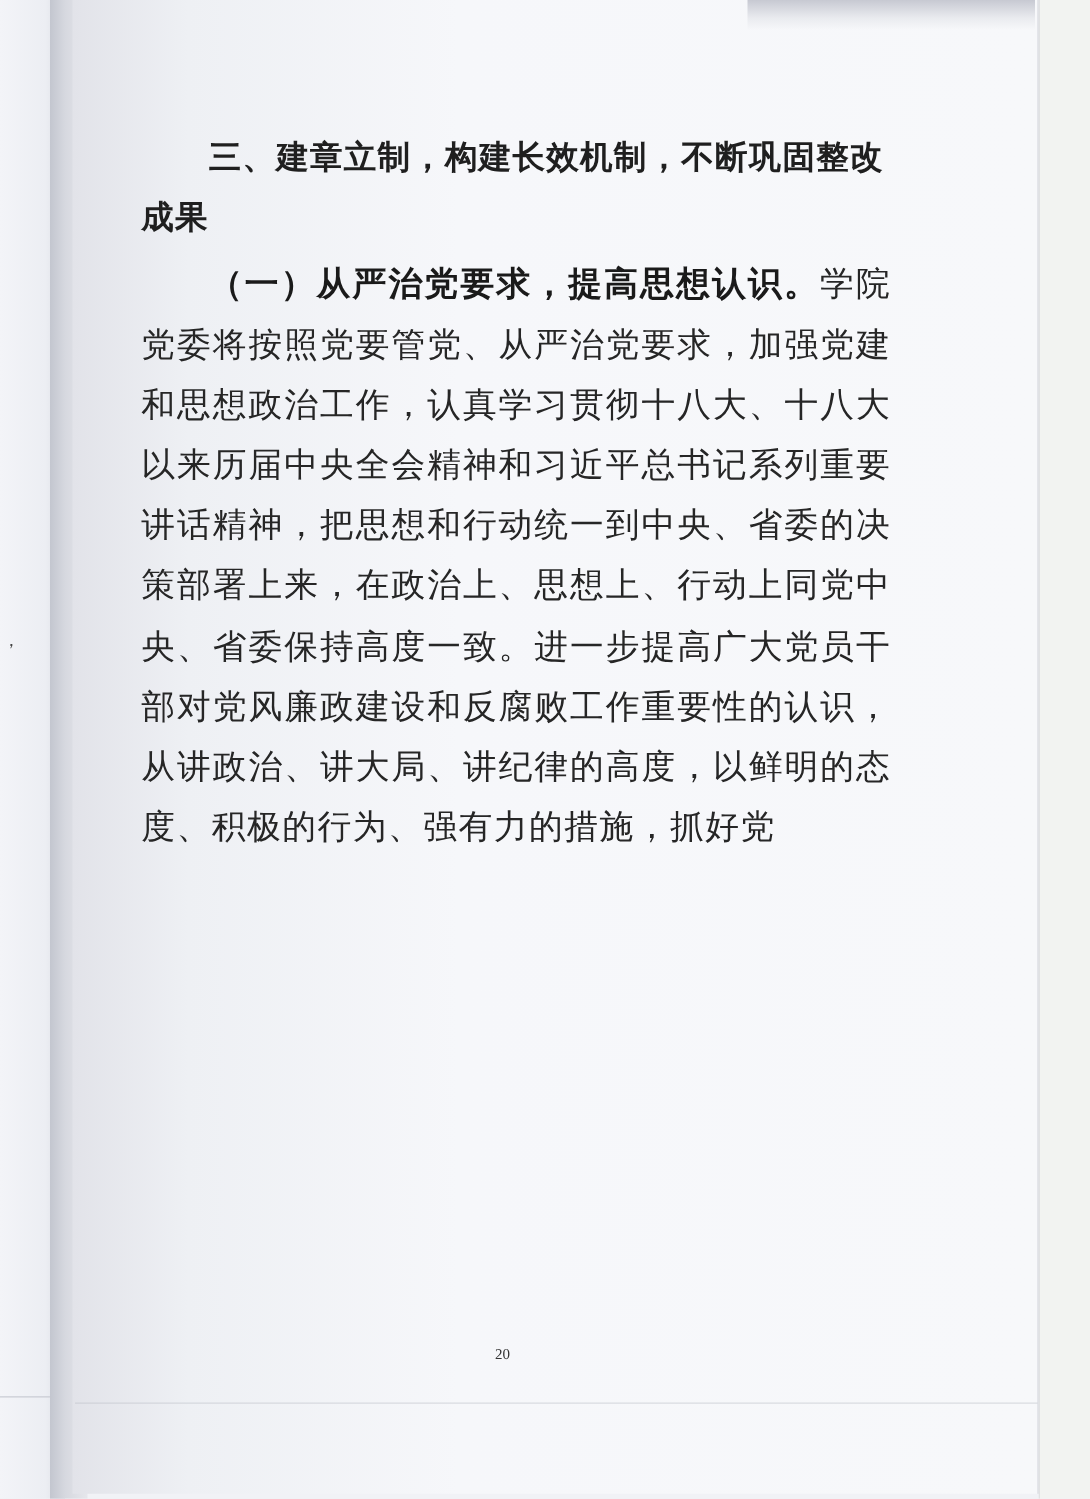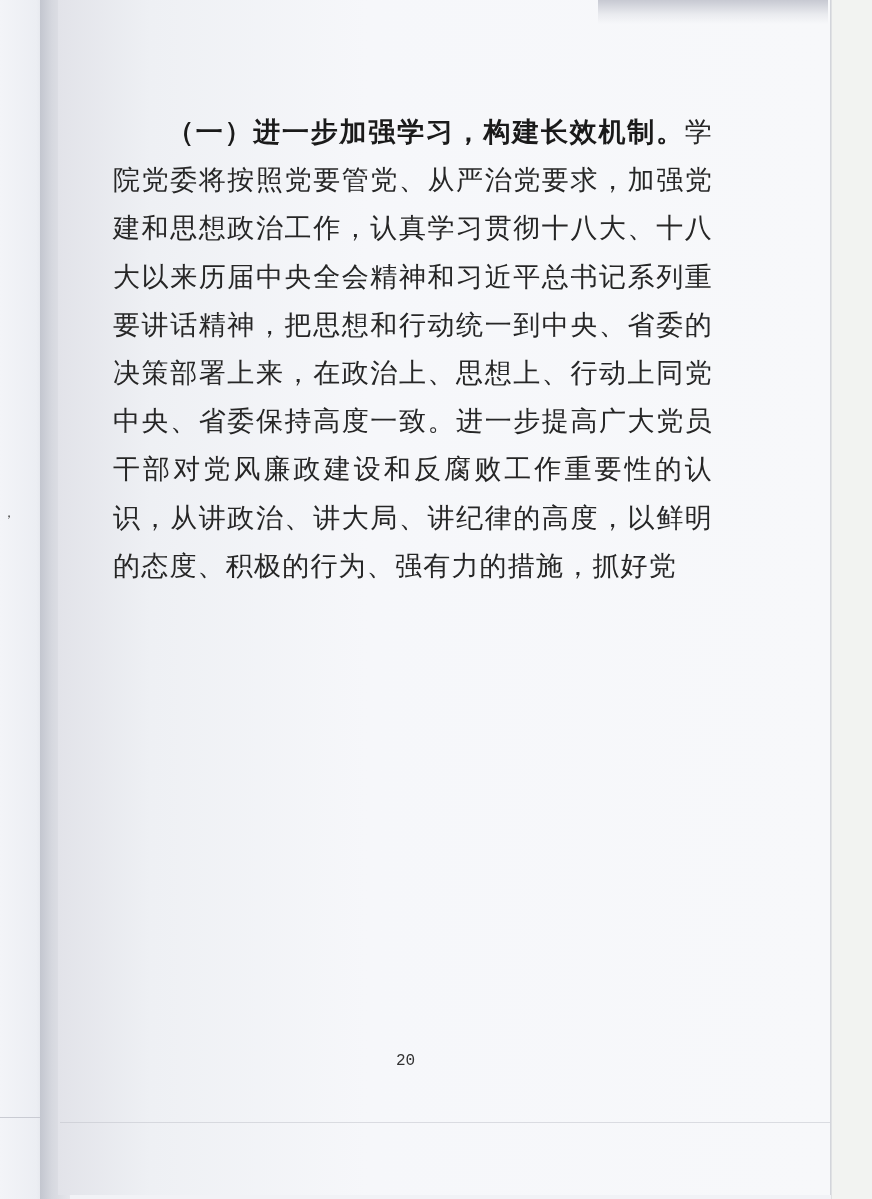--- a/index.html
+++ b/index.html
@@ -92,23 +92,23 @@
     .gap {
       height: 6px;
     }
     .bold-lead {
       font-weight: bold;
       font-family: "DejaVu Serif", "Liberation Serif", serif;
       color: #1a1a1a;
     }
     .page-number {
       position: absolute;
-      left: 396px; top: 1052px;
-      font-family: Liberation Mono, monospace;
-      font-size: 16px;
+      left: 396px; top: 1076px;
+      font-family: Liberation Serif, serif;
+      font-size: 12px;
       color: #333;
     }
     .fold-line {
       position: absolute;
       left: 60px; top: 1122px;
       width: 770px; height: 1px;
       background: rgba(190,192,200,0.5);
     }
   </style>
 </head>
@@ -124,23 +124,24 @@
   <div class="page">
     <div class="top-smudge"></div>
   </div>
 
   <div class="right-strip"></div>
 
   <div class="text-block">
 
     <div class="gap"></div>
 
+    <p class="heading">三、建章立制，构建长效机制，不断巩固整改成果</p>
 
 
     <div class="gap"></div>
 
-    <p class="para indent"><span class="bold-lead">（一）进一步加强学习，构建长效机制。</span><span>学院党委将按照党要管党、从严治党要求，加强党建和思想政治工作，认真学习贯彻十八大、十八大以来历届中央全会精神和习近平总书记系列重要讲话精神，把思想和行动统一到中央、省委的决策部署上来，在政治上、思想上、行动上同党中央、省委保持高度一致。进一步提高广大党员干部对党风廉政建设和反腐败工作重要性的认识，从讲政治、讲大局、讲纪律的高度，以鲜明的态度、积极的行为、强有力的措施，抓好党</span></p>
+    <p class="para indent"><span class="bold-lead">（一）从严治党要求，提高思想认识。</span><span>学院党委将按照党要管党、从严治党要求，加强党建和思想政治工作，认真学习贯彻十八大、十八大以来历届中央全会精神和习近平总书记系列重要讲话精神，把思想和行动统一到中央、省委的决策部署上来，在政治上、思想上、行动上同党中央、省委保持高度一致。进一步提高广大党员干部对党风廉政建设和反腐败工作重要性的认识，从讲政治、讲大局、讲纪律的高度，以鲜明的态度、积极的行为、强有力的措施，抓好党</span></p>
   </div>
 
   <div class="fold-line"></div>
 
   <div class="page-number">20</div>
 </div>
 
 </body></html>

